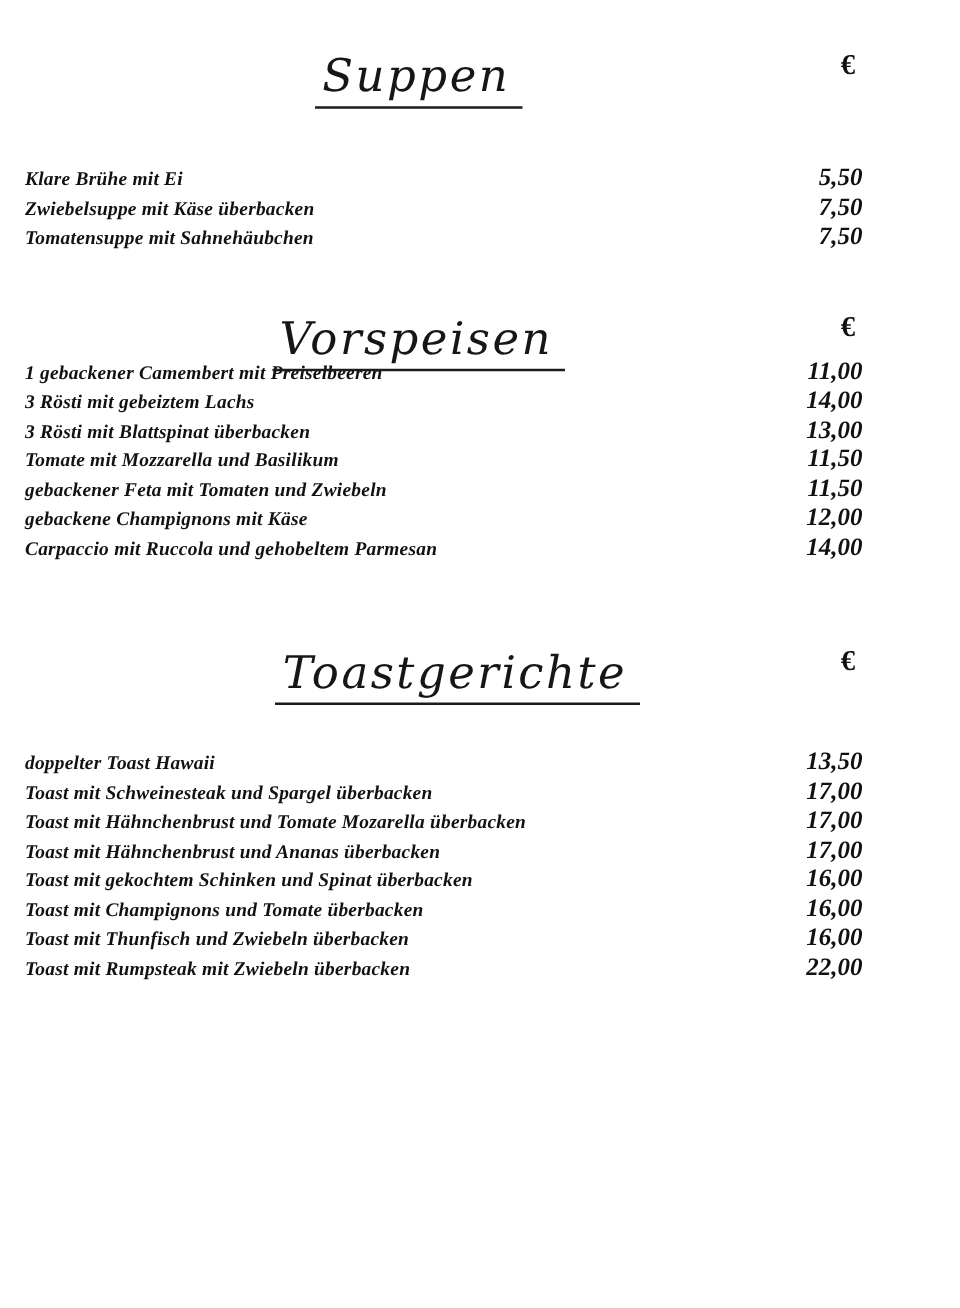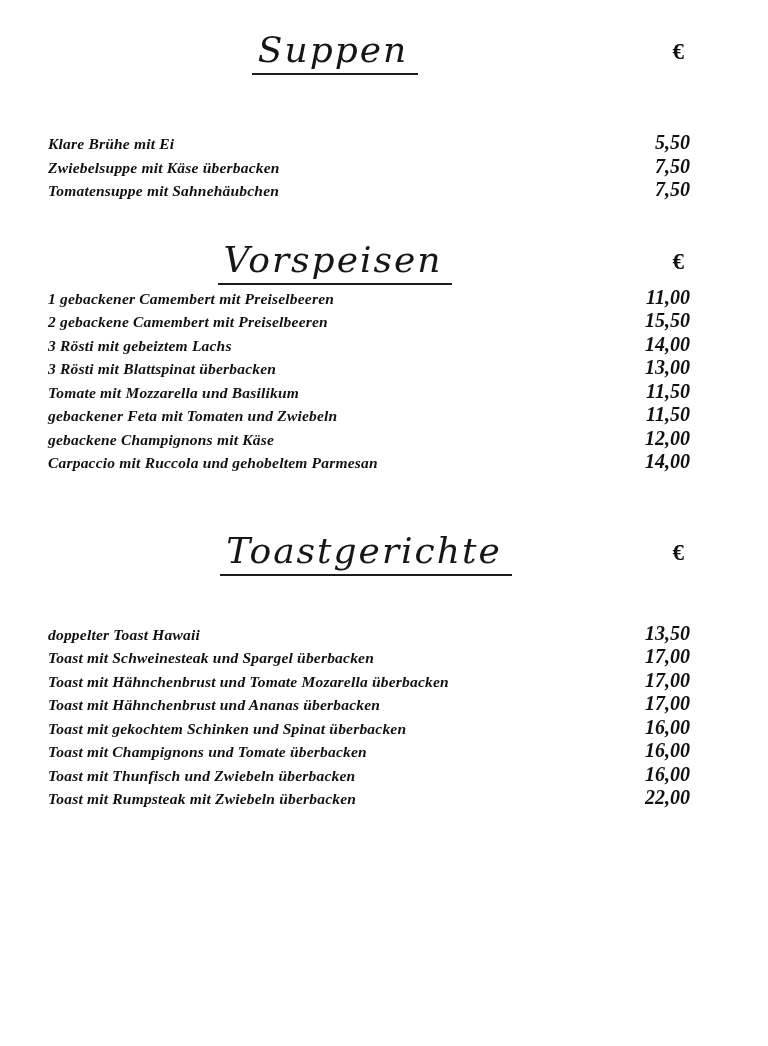--- a/index.html
+++ b/index.html
@@ -17,21 +17,21 @@
     color: #111111;
     font-family: "Liberation Serif", "DejaVu Serif", serif;
   }
   .section-header {
     position: relative;
     height: 46px;
   }
   .heading-wrap {
     position: absolute;
     left: 0;
-    top: 0;
+    top: 12px;
     width: 670px;
     text-align: center;
     line-height: 40px;
   }
   .section-title {
     display: inline-block;
     font-family: "DejaVu Serif", serif;
     font-style: italic;
     font-weight: 500;
     font-size: 36px;
@@ -49,21 +49,21 @@
     font-size: 23px;
     color: #111111;
   }
   .items {
     padding: 0;
   }
   .menu-row {
     display: flex;
     justify-content: space-between;
     align-items: baseline;
-    padding-left: 48px;
+    padding-left: 20px;
     padding-right: 78px;
     height: 23.5px;
     line-height: 23.5px;
   }
   .item-name {
     font-weight: bold;
     font-style: italic;
     font-size: 15.5px;
     letter-spacing: 0.2px;
     white-space: nowrap;
@@ -106,24 +106,20 @@
       </div>
     </div>
     <div class="section-header sh-1">
       <div class="heading-wrap"><span class="section-title">Vorspeisen</span></div>
       <span class="euro">€</span>
     </div>
     <div class="items it-1">
       <div class="menu-row">
         <span class="item-name">1 gebackener Camembert mit Preiselbeeren</span>
         <span class="item-price">11,00</span>
-      </div>
-      <div class="menu-row">
-        <span class="item-name">2 gebackene  Camembert mit Preiselbeeren</span>
-        <span class="item-price">15,50</span>
       </div>
       <div class="menu-row">
         <span class="item-name">3 Rösti mit gebeiztem Lachs</span>
         <span class="item-price">14,00</span>
       </div>
       <div class="menu-row">
         <span class="item-name">3 Rösti mit Blattspinat überbacken</span>
         <span class="item-price">13,00</span>
       </div>
       <div class="menu-row">

